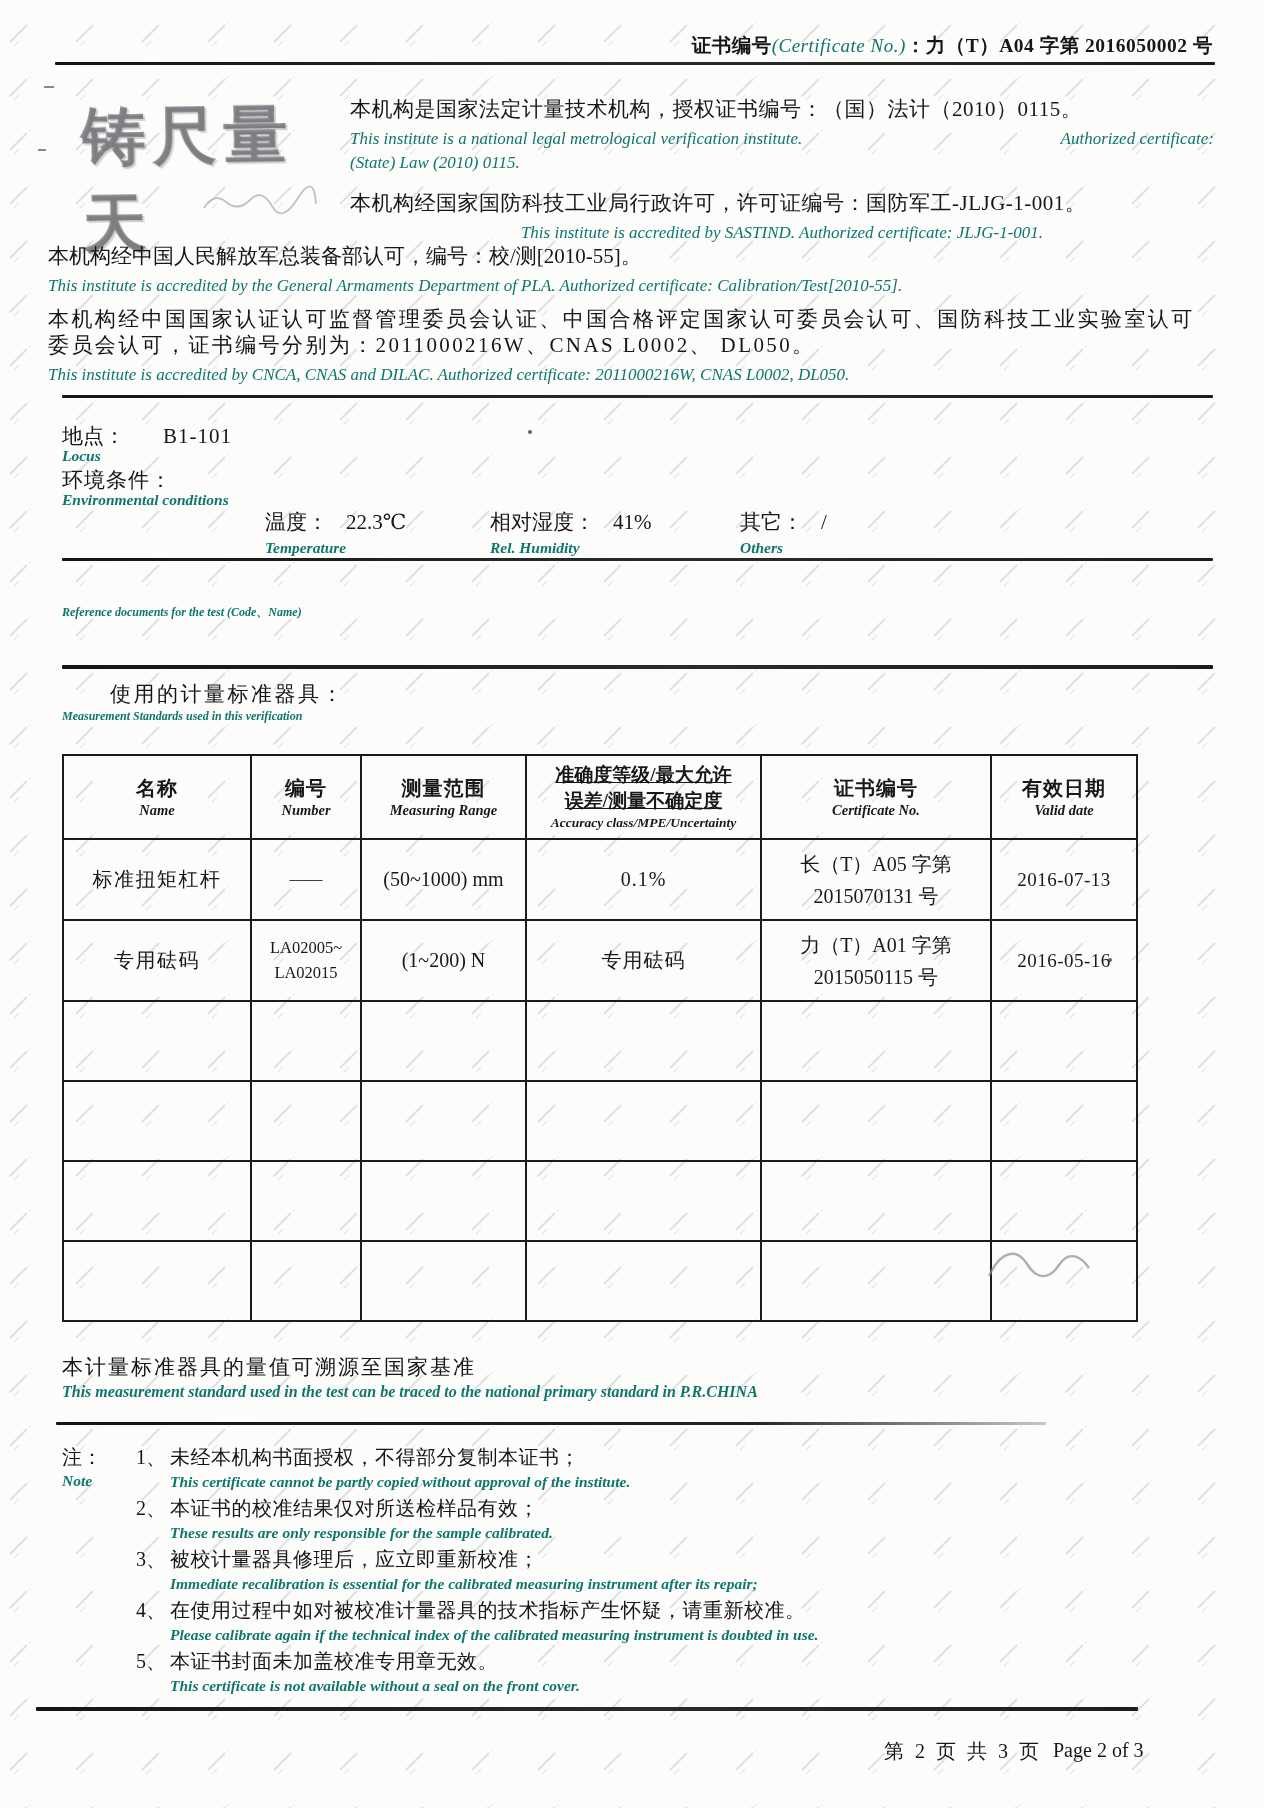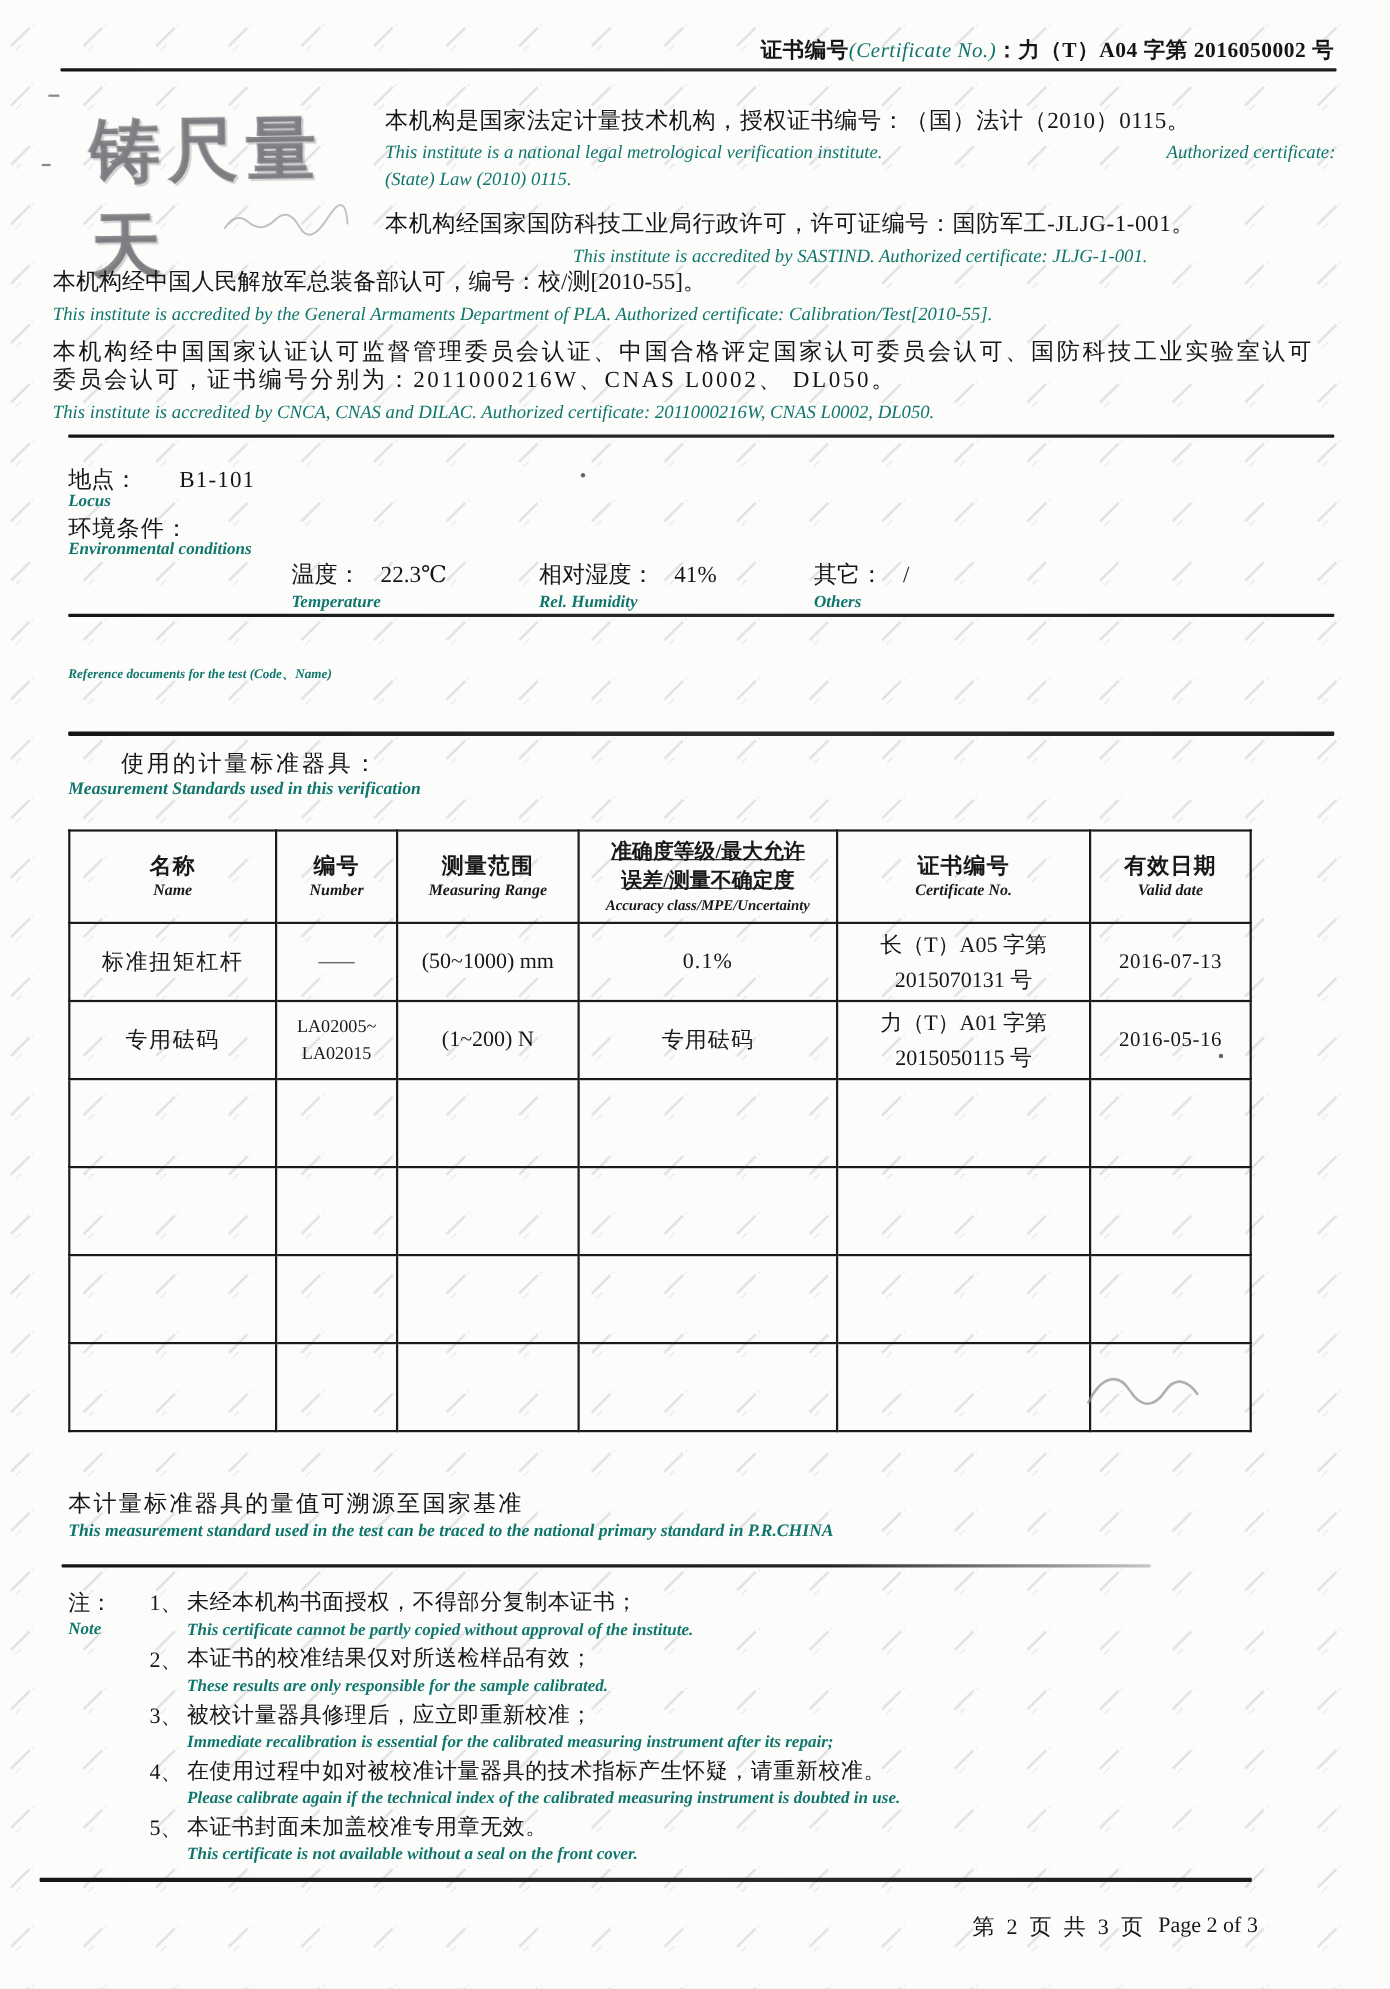--- a/index.html
+++ b/index.html
@@ -46,29 +46,29 @@
   .env-en{left:62px;top:491px;font-size:15.5px;}
   .env-grp .cnrow{font-size:21px;white-space:nowrap;}
   .env-grp .cnrow .v{margin-left:18px;}
   .env-grp .enrow{font-size:15.5px;margin-top:3px;}
   
   .ref-row{left:62px;top:570px;font-size:21px;letter-spacing:1.2px;white-space:nowrap;}
   .ref-row .v{margin-left:26px;letter-spacing:.8px;font-size:21.5px;}
   .ref-en{left:62px;top:604px;font-size:12px;}
   
   .std-cn{left:62px;top:680px;font-size:21px;letter-spacing:2.5px;margin-left:48px;}
-  .std-en{left:62px;top:709px;font-size:16px;}
+  .std-en{left:62px;top:709px;font-size:12px;}
   
   .std-table{position:absolute;left:62px;top:754px;width:1074px;border-collapse:collapse;table-layout:fixed;}
   .std-table th,.std-table td{border:2px solid #1b1b1b;text-align:center;vertical-align:middle;padding:2px 3px;white-space:pre-line;}
   .th-cn{font-size:20px;letter-spacing:1px;line-height:26px;}
   .th-cn.sm{font-size:19px;letter-spacing:0;text-decoration:underline;}
   .th-en{font-size:14.5px;font-style:italic;font-weight:bold;line-height:18px;}
   .th-en.sm{font-size:13.5px;}
-  .rh{height:84px;} .rd{height:71px;padding-left:15px;} .re{height:80px;}
+  .rh{height:84px;} .rd{height:81px;padding-left:15px;} .re{height:80px;}
   .std-table td:nth-child(1){font-size:20px;letter-spacing:1.5px;}
   .std-table td:nth-child(2){font-size:16.5px;line-height:1.5;}
   .std-table td:nth-child(3){font-size:20px;}
   .std-table td:nth-child(4){font-size:20px;letter-spacing:1px;}
   .std-table td:nth-child(5){font-size:20px;line-height:1.6;}
   .std-table td:nth-child(6){font-size:19px;letter-spacing:.5px;}
   
   .trace-cn{left:62px;top:1353px;font-size:21px;letter-spacing:2px;}
   .trace-en{left:62px;top:1383px;font-size:16px;}
   

